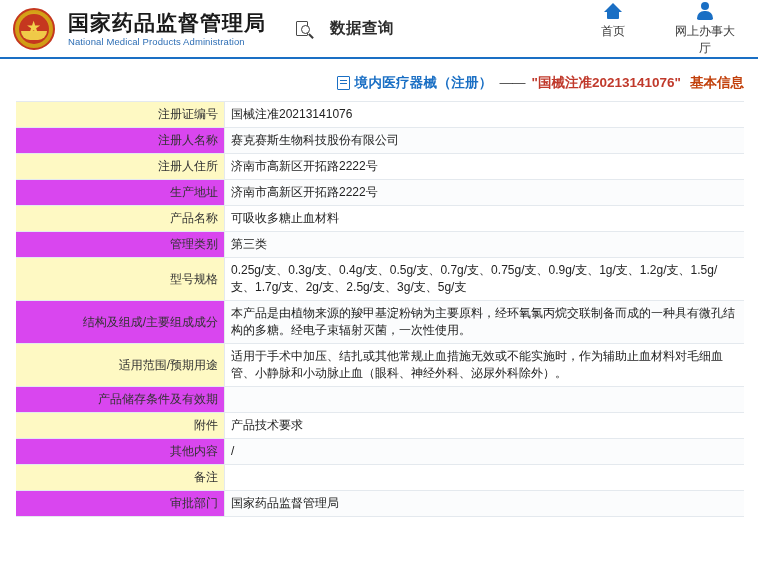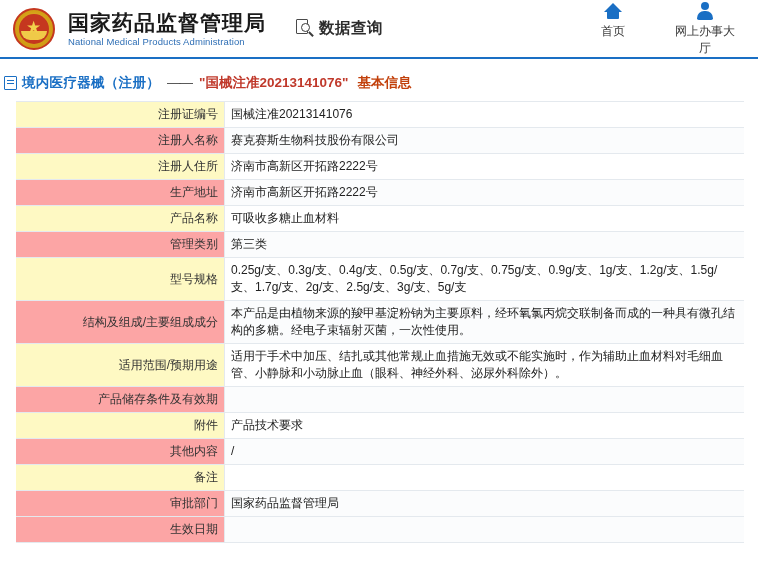--- a/index.html
+++ b/index.html
@@ -75,22 +75,22 @@
   }
   .brand .en {
     font-size: 9.5px;
     color: #2f6fb5;
     letter-spacing: .1px;
     line-height: 13px;
   }
   .query-box {
     margin-left: 30px;
     display: flex;
-    align-items: flex-start;
-    gap: 4px;
+    align-items: flex-end;
+    gap: 15px;
   }
   .query-icon {
     width: 19px; height: 19px;
     position: relative;
     display: inline-block;
   }
   .query-icon .doc {
     position: absolute;
     left: 0; top: 1px;
     width: 12px; height: 15px;
@@ -185,20 +185,21 @@
     height: 2px;
     background: #1a6fc4;
   }
 
   
   .section {
     padding: 15px 14px 9px 4px;
     display: flex;
     align-items: baseline;
     font-size: 13.5px;
+    justify-content: flex-end;
   }
   .sec-icon {
     width: 13px; height: 14px;
     border: 1.3px solid #1a6fc4;
     border-radius: 1px;
     position: relative;
     margin-right: 5px;
     box-sizing: border-box;
     align-self: center;
   }
@@ -260,21 +261,21 @@
     color: #333;
     background: #fef9c3;
     padding-right: 10px;
     border-right: 1px solid #e4e9ee;
   }
   td.v {
     color: #222;
     padding-left: 9px;
     word-break: break-all;
   }
-  tr.alt td.k { background: #fca5a5; }
+  tr.alt td.k { background: #d946ef; }
   tr.alt td.v { background: #fbfcfd; }
 </style>
 </head>
 <body>
 
 <div class="header">
   <div class="emblem">
     <div class="ring"></div>
     <div class="inner"></div>
     <div class="star">★</div>
@@ -377,20 +378,16 @@
         <td class="v">/</td>
       </tr>
       <tr>
         <td class="k">备注</td>
         <td class="v"></td>
       </tr>
       <tr class="alt">
         <td class="k">审批部门</td>
         <td class="v">国家药品监督管理局</td>
       </tr>
-      <tr class="alt">
-        <td class="k">生效日期</td>
-        <td class="v"></td>
-      </tr>
 
     </tbody>
   </table>
 </div>
 
 </body></html>

